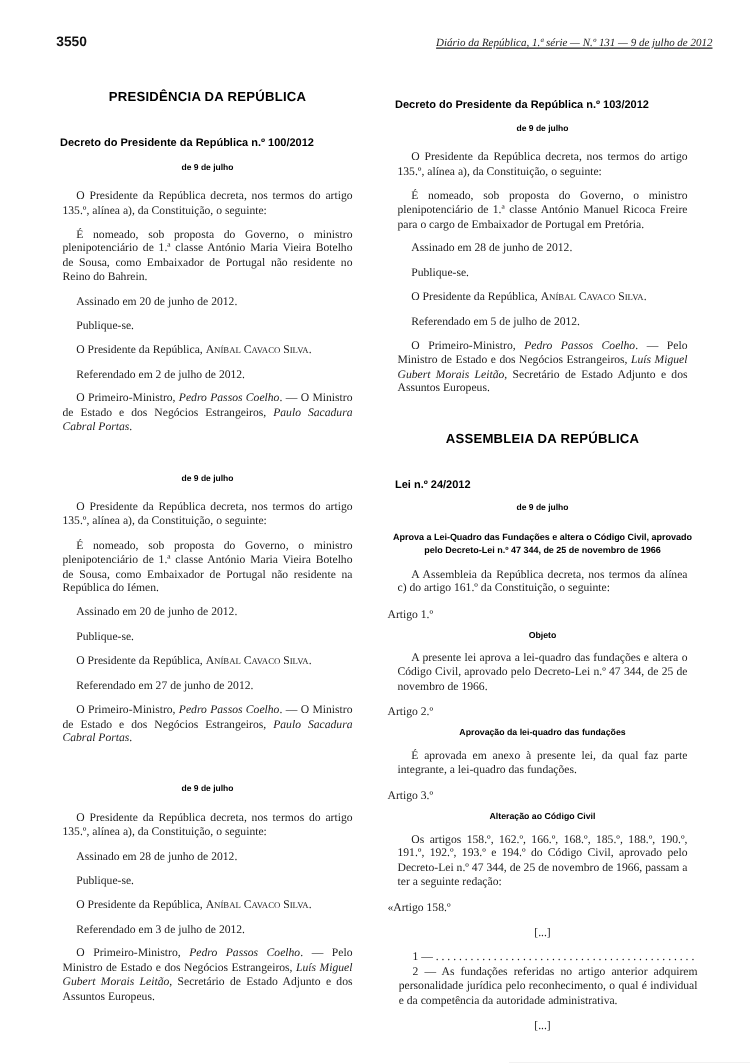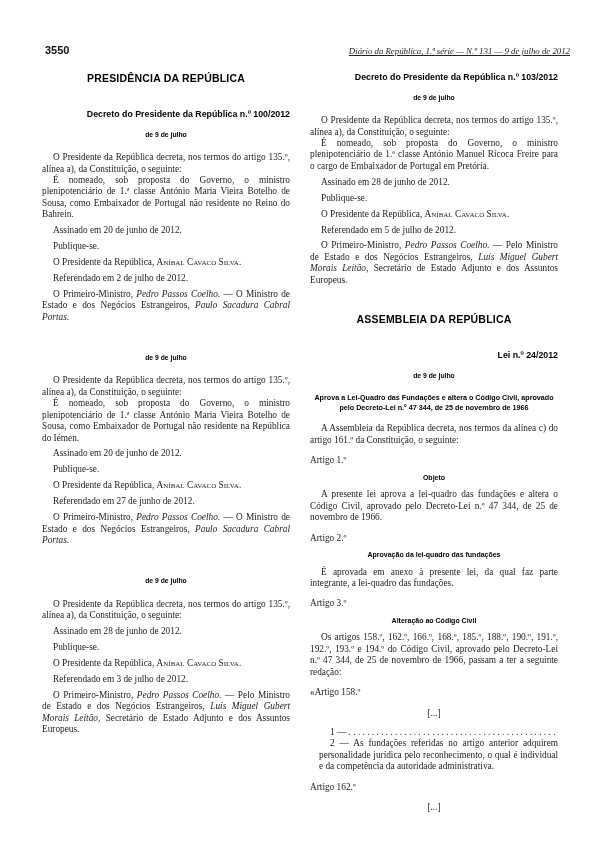--- a/index.html
+++ b/index.html
@@ -2,47 +2,47 @@
 <html><head>
 <meta charset="utf-8">
 <style>
   html,body{margin:0;padding:0;background:#e8e8e8;}
   .page{
     position:relative;width:600px;height:850px;background:#ffffff;
     font-family:"Liberation Serif", serif;color:#1c1c1c;overflow:hidden;
     margin:0 auto;
   }
   .page-header{
-    position:absolute;top:44px;left:45px;right:30px;
+    position:absolute;top:28px;left:45px;right:30px;
     display:flex;justify-content:space-between;align-items:baseline;
   }
   .page-number{font-family:"Liberation Sans", sans-serif;font-weight:bold;font-size:11px;color:#111;}
   .journal-ref{font-style:italic;font-size:8.8px;color:#222;text-decoration:underline;}
   .col{
     position:absolute;width:248px;font-size:9.3px;line-height:1.23;
     text-align:justify;
   }
   .col-left{left:42px;top:66px;}
   .col-right{left:310px;top:72px;}
   .org-heading{
     font-family:"Liberation Sans", sans-serif;font-size:10.5px;font-weight:bold;
     text-align:center;margin:6px 0 0;color:#000;letter-spacing:.2px;
   }
   .decree{margin-top:0;}
   .decree-gap{margin-top:31px;}
   .first-gap{margin-top:24px;}
   .decree-title{
     font-family:"Liberation Sans", sans-serif;font-size:8.8px;font-weight:bold;
-    text-align:right;margin:0;color:#000;
+    text-align:left;margin:6px;color:#000;
   }
   .decree-date{
     font-family:"Liberation Sans", sans-serif;font-size:6.8px;font-weight:bold;
     text-align:center;margin:11px 0 13px;color:#000;
   }
-  .body-p{margin:0;text-indent:11px;}
+  .body-p{margin:8px;text-indent:11px;}
   .gap{margin-top:4.5px;}
   .sc{font-variant:small-caps;}
   .it{font-style:italic;}
   .law-summary{
     font-family:"Liberation Sans", sans-serif;font-weight:bold;font-size:7.2px;
     text-align:center;line-height:1.4;margin:13px 2px 10px;color:#000;
   }
   .art-heading{text-align:left;margin:9px 0 0;text-indent:0;}
   .art-subheading{
     font-family:"Liberation Sans", sans-serif;font-weight:bold;font-size:7px;
@@ -133,18 +133,17 @@
 
       <div class="art-heading">Artigo 3.º</div>
       <div class="art-subheading">Alteração ao Código Civil</div>
       <p class="body-p">Os artigos 158.º, 162.º, 166.º, 168.º, 185.º, 188.º, 190.º, 191.º, 192.º, 193.º e 194.º do Código Civil, aprovado pelo Decreto-Lei n.º 47 344, de 25 de novembro de 1966, passam a ter a seguinte redação:</p>
 
       <div class="art-heading">«Artigo 158.º</div>
       <div class="art-ellipsis">[...]</div>
       <p class="quote-item dots-line">1 — . . . . . . . . . . . . . . . . . . . . . . . . . . . . . . . . . . . . . . . . . . . . . . . . . . . . . . . .</p>
       <p class="quote-item">2 — As fundações referidas no artigo anterior adquirem personalidade jurídica pelo reconhecimento, o qual é individual e da competência da autoridade administrativa.</p>
 
-      <div class="art-heading">Artigo 162.º</div>
       <div class="art-ellipsis">[...]</div>
     </section>
   </div>
 
 </div>
 
 </body></html>

